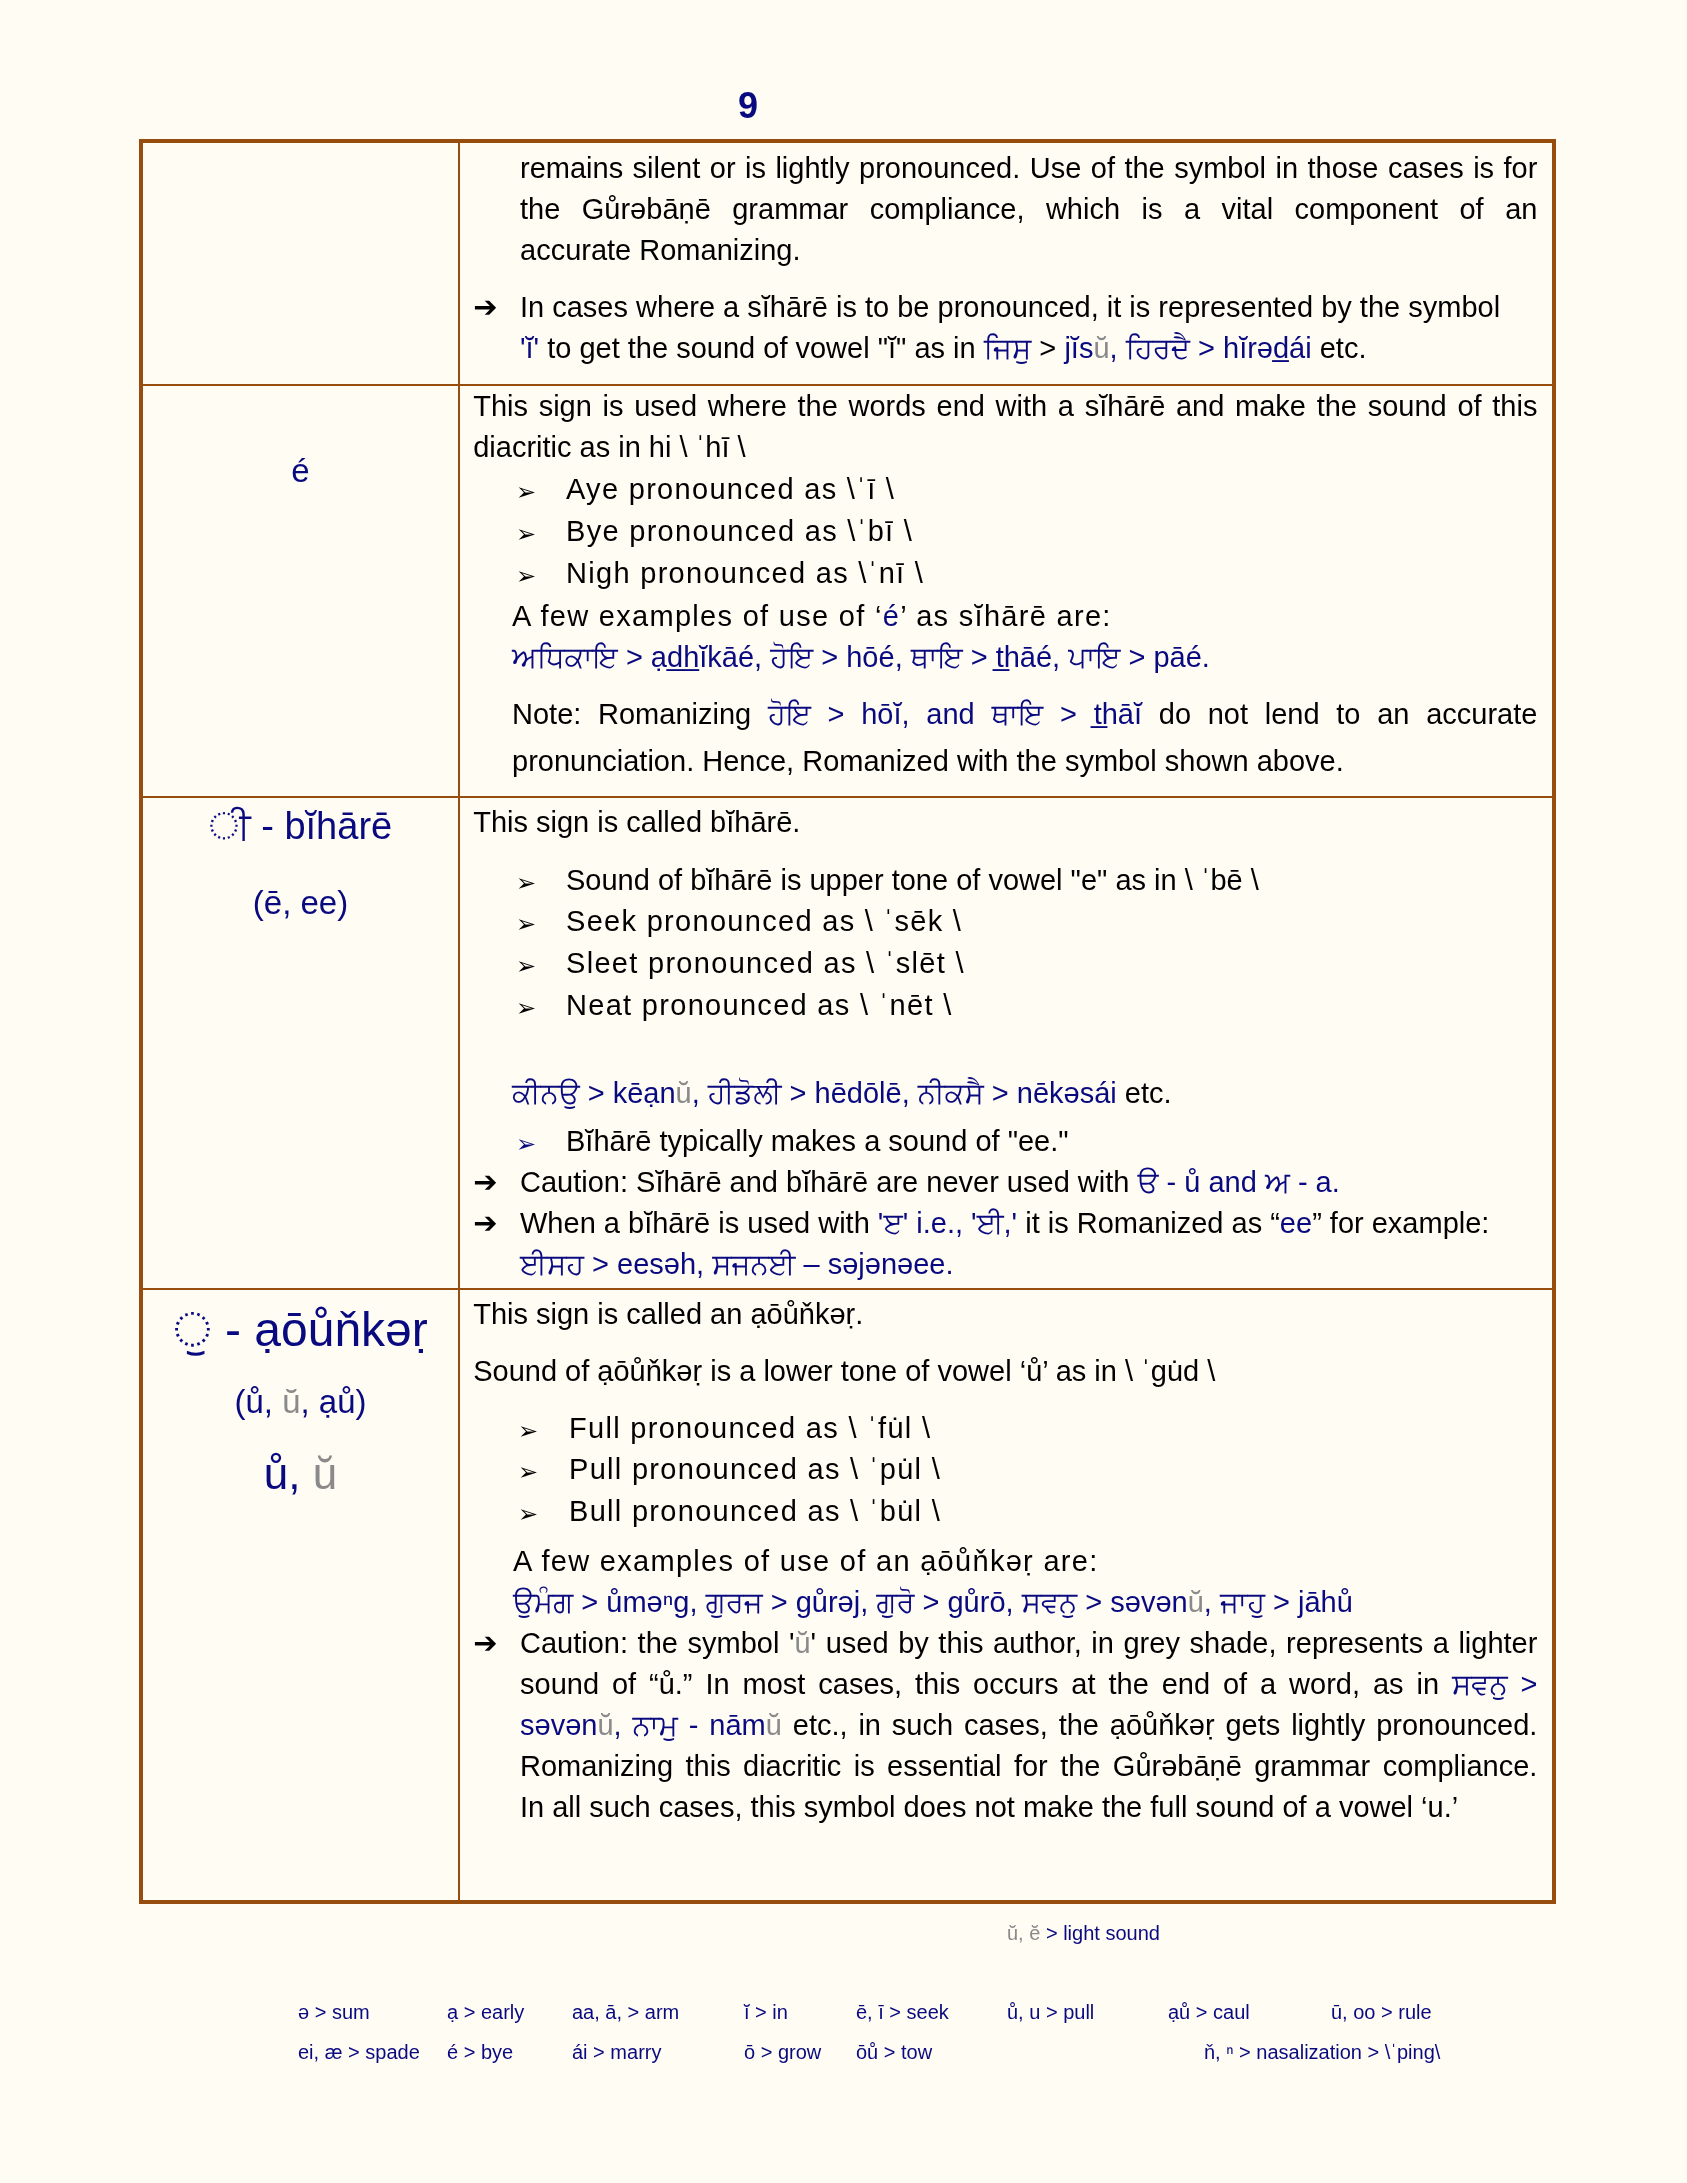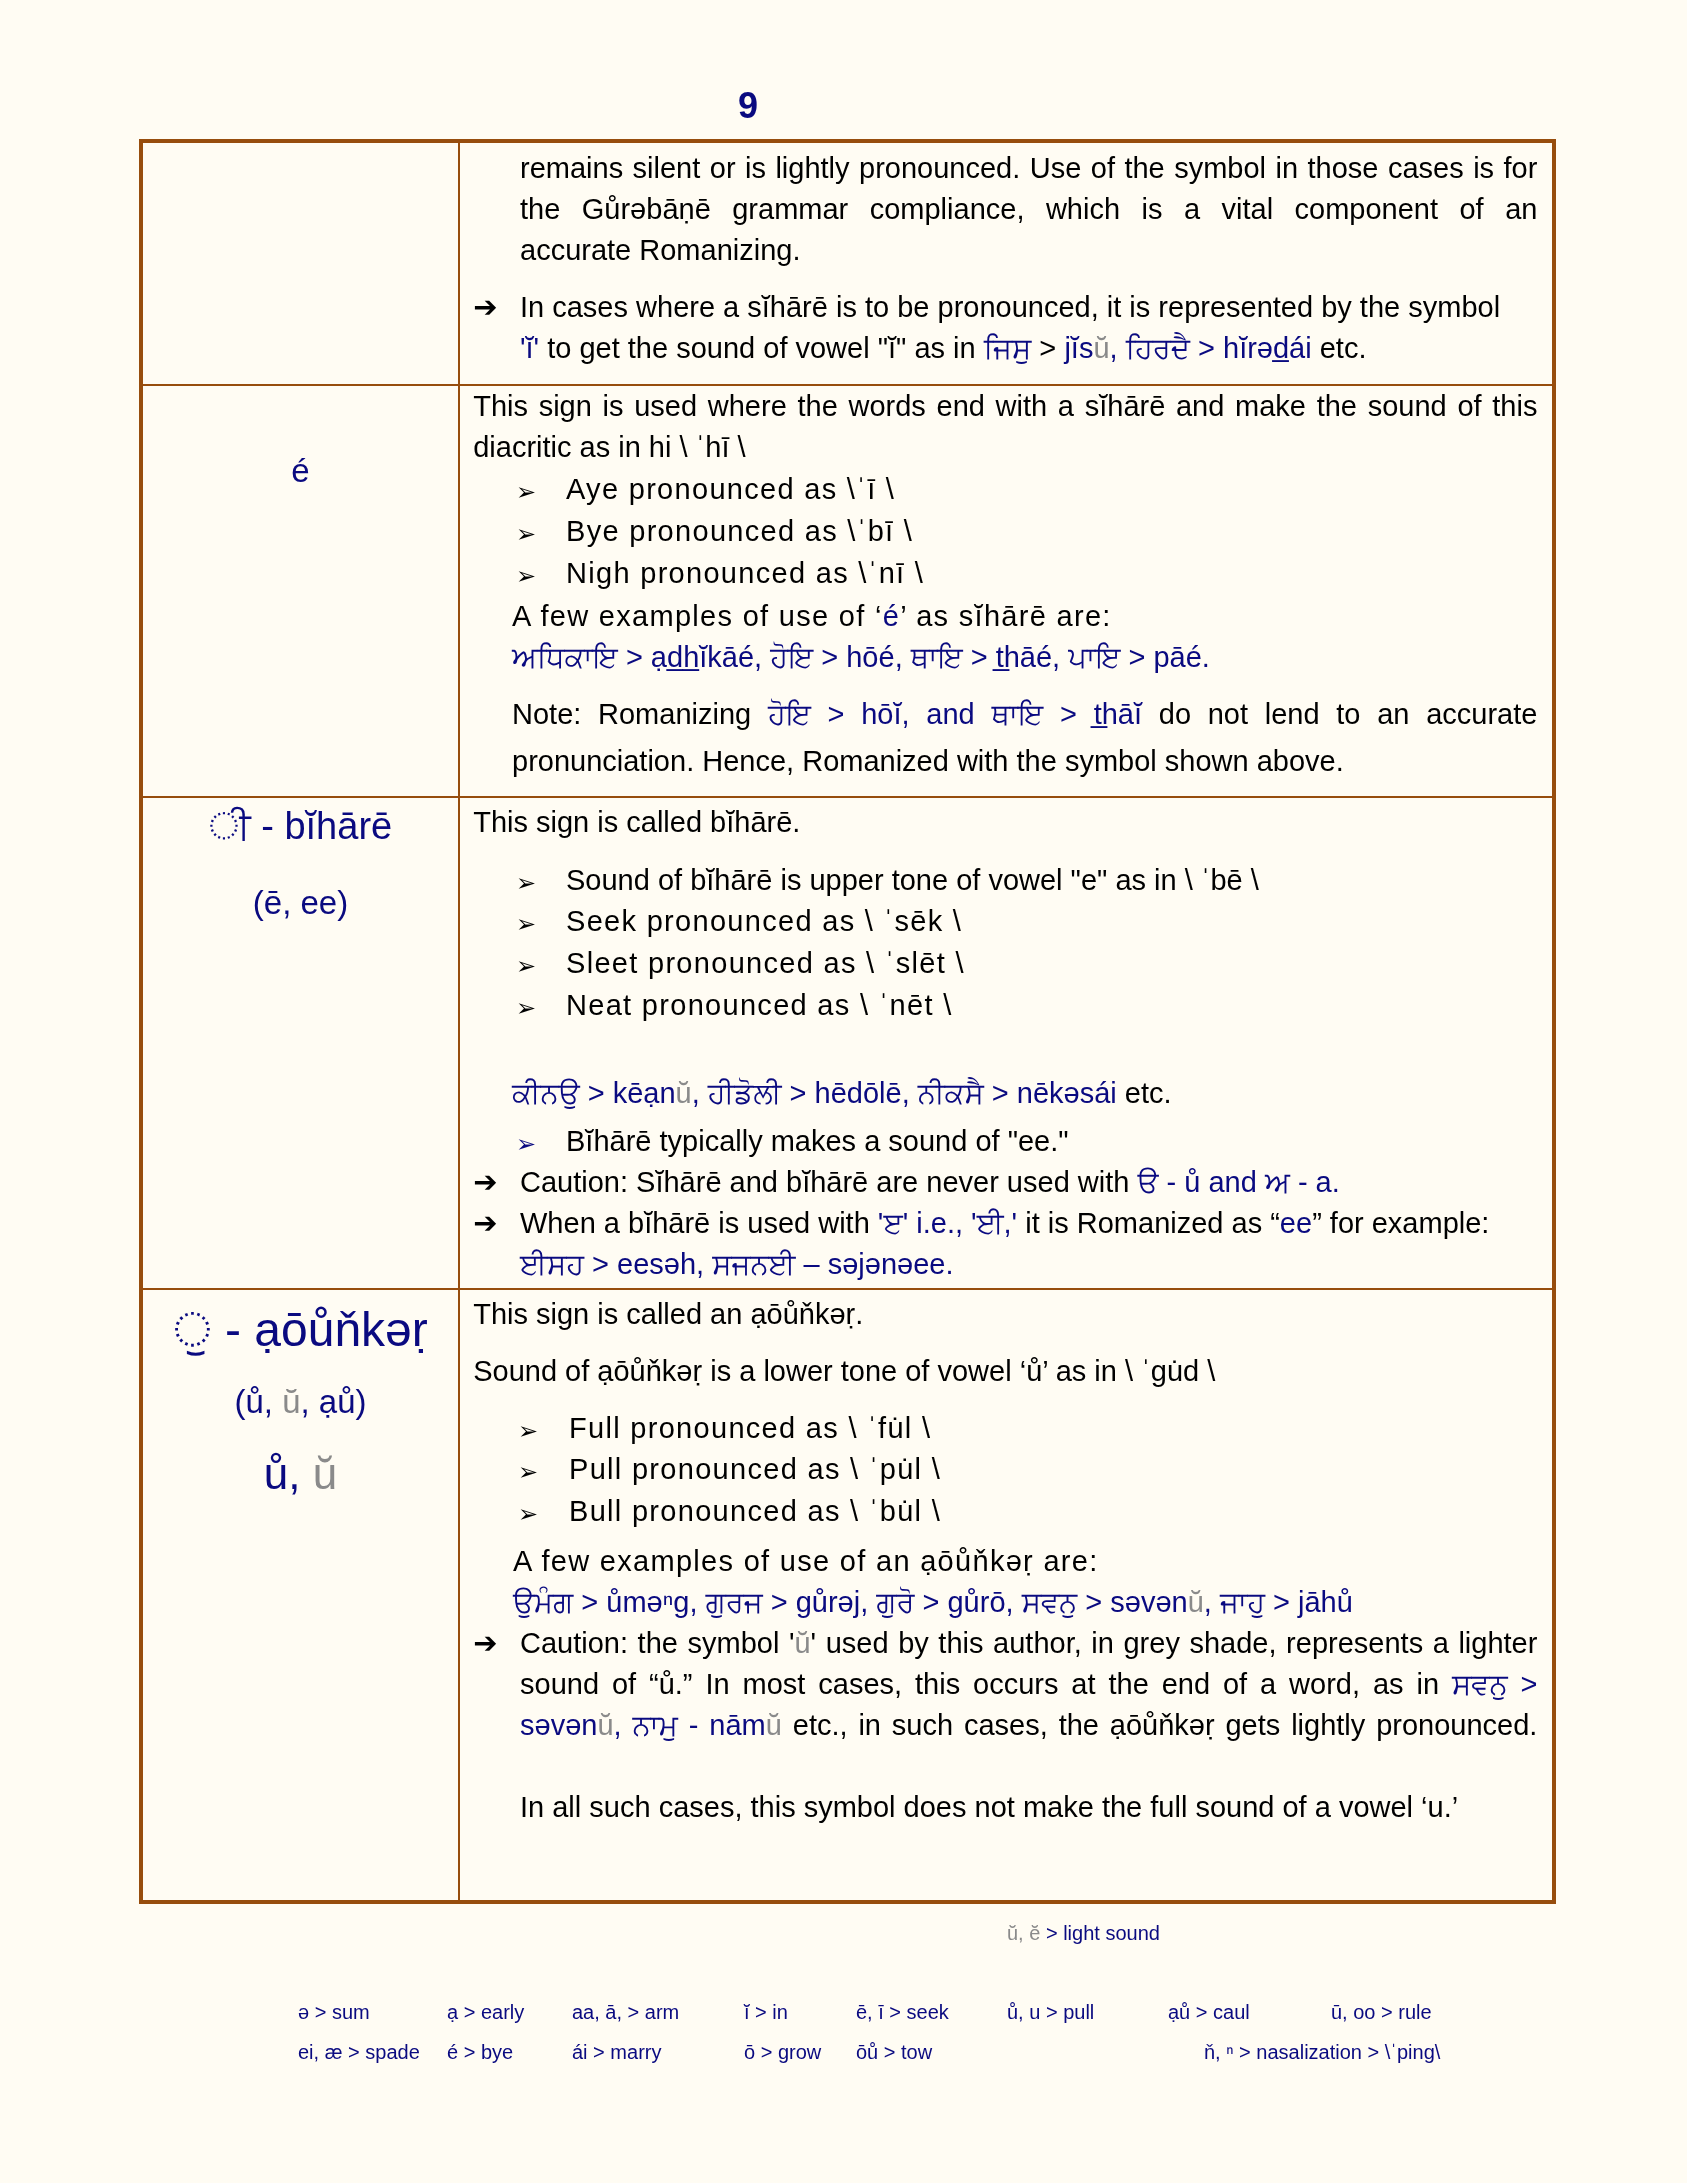--- a/index.html
+++ b/index.html
@@ -112,20 +112,21 @@
       <div class="tri" style="left:58px;top:161px">➢</div>
       <div class="line wide" style="left:109px;top:159px">Pull pronounced as \ ˈpu̇l \</div>
       <div class="tri" style="left:58px;top:203px">➢</div>
       <div class="line wide" style="left:109px;top:201px">Bull pronounced as  \ ˈbu̇l \</div>
       <div class="line wide" style="left:53px;top:251px">A few examples of use of an ạōůňkəṛ are:</div>
       <div class="line" style="left:53px;top:292px"><span class="blue">ਉਮੰਗ &gt; ůməⁿg, ਗੁਰਜ &gt; gůrəj, ਗੁਰੋ &gt; gůrō, ਸਵਨੁ &gt; səvən</span><span class="grey">ŭ</span><span class="blue">, ਜਾਹੁ &gt; jāhů</span></div>
       <div class="arrow" style="left:13.2px;top:333px">➔</div>
       <div class="line just" style="left:60px;right:14.6px;top:333px"><span>Caution: the symbol '</span><span class="grey">ŭ</span><span>' used by this author, in grey shade, represents a lighter</span></div>
       <div class="line just" style="left:60px;right:14.6px;top:374px"><span>sound of “ů.” In most cases, this occurs at the end of a word, as in </span><span class="blue">ਸਵਨੁ &gt;</span></div>
       <div class="line just" style="left:60px;right:14.6px;top:415px"><span class="blue">səvən</span><span class="grey">ŭ</span><span class="blue">, ਨਾਮੁ - nām</span><span class="grey">ŭ</span><span> etc., in such cases, the ạōůňkəṛ gets lightly pronounced.</span></div>
+      <div class="line just" style="left:60px;right:14.6px;top:456px">Romanizing this diacritic is essential for the Gůrəbāṇē grammar compliance.</div>
       <div class="line" style="left:60px;top:497px">In all such cases, this symbol does not make the full sound of a vowel ‘u.’</div>
     </div>
   </div>
 </div>
 
 <div>
   <div class="legend" style="left:298px;top:2001px">ə &gt; sum</div>
   <div class="legend" style="left:447px;top:2001px">ạ &gt; early</div>
   <div class="legend" style="left:572px;top:2001px">aa, ā, &gt; arm</div>
   <div class="legend" style="left:744px;top:2001px">ĭ &gt; in</div>

